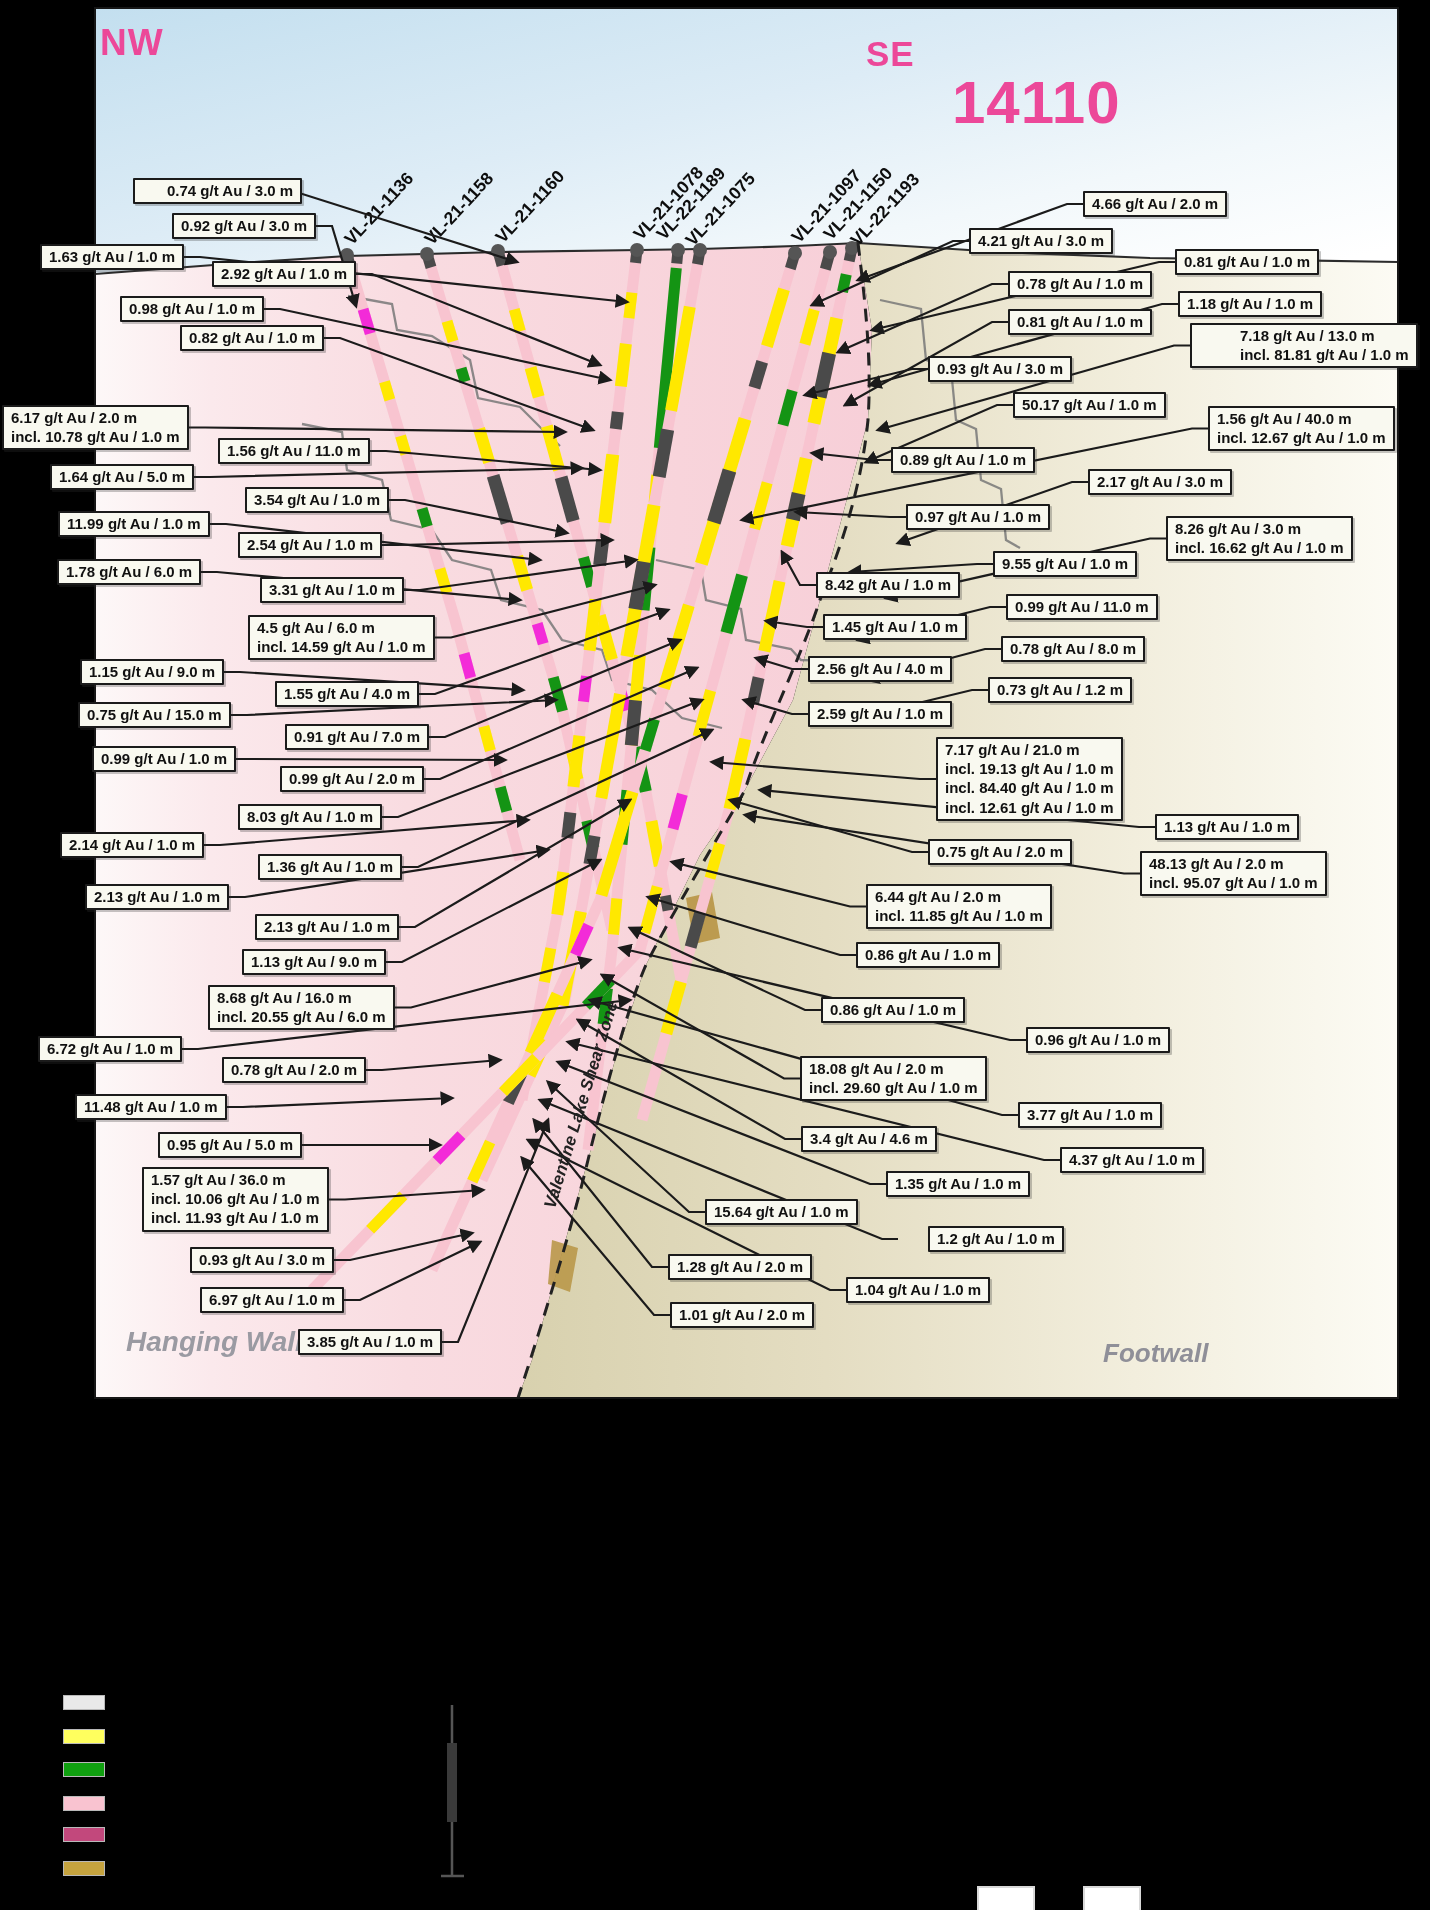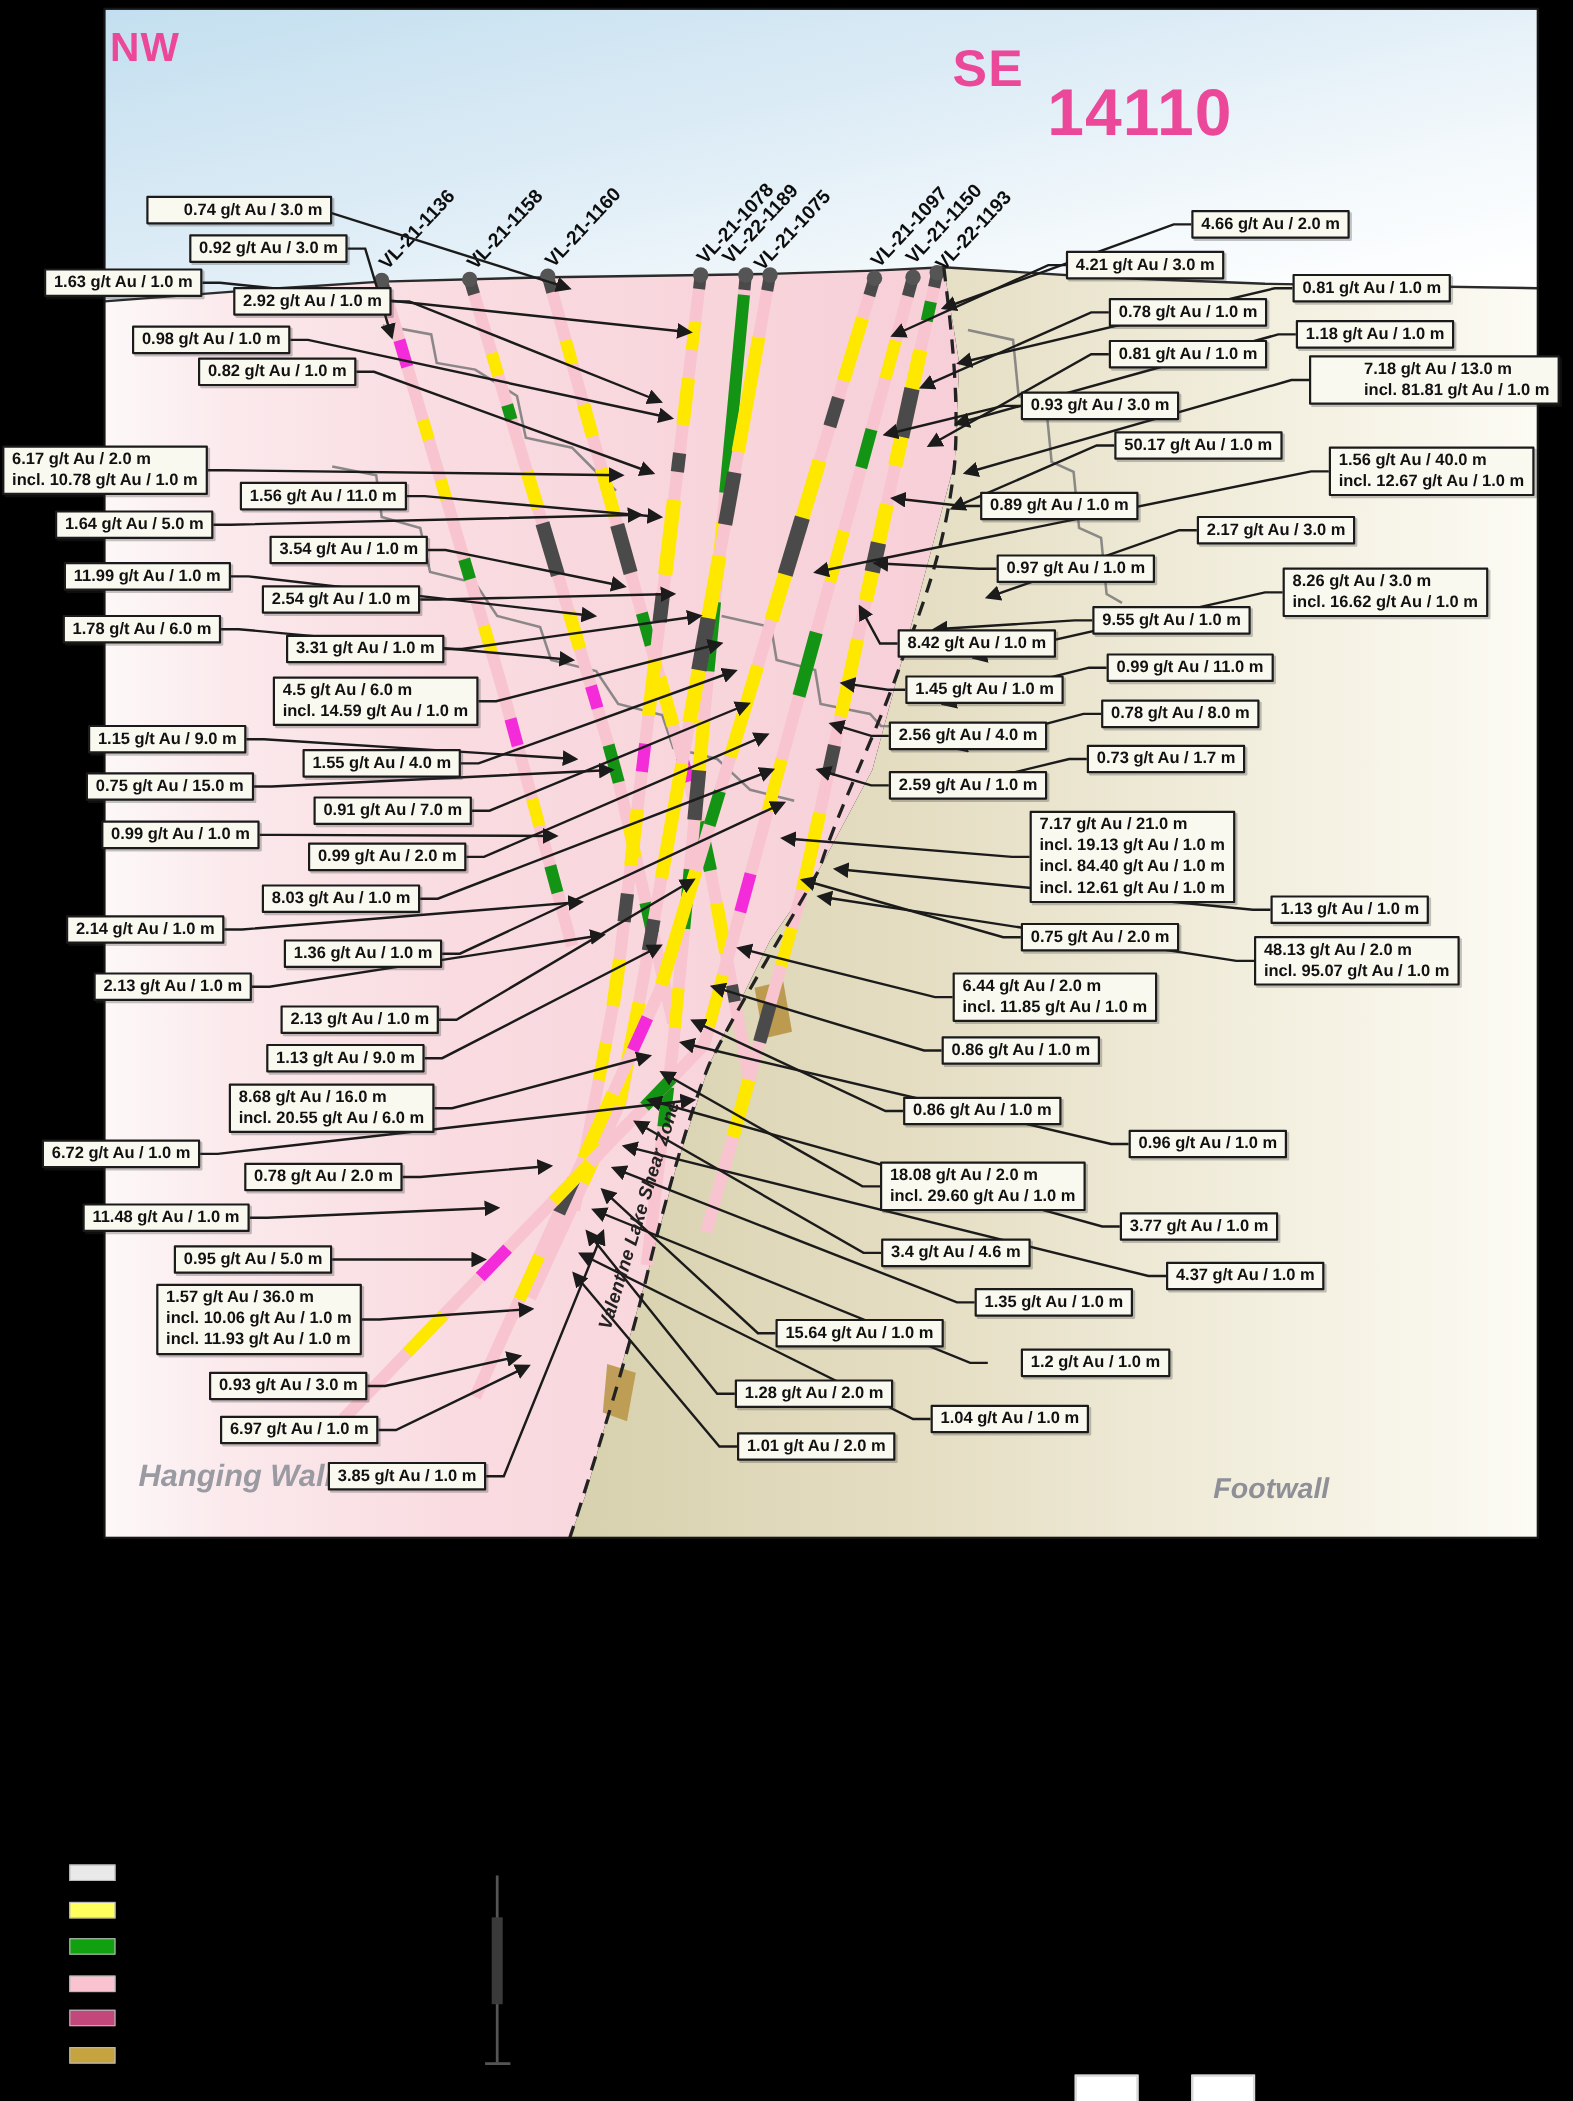--- a/index.html
+++ b/index.html
@@ -1,21 +1,21 @@
 <!DOCTYPE html>
 <html><head>
 <meta charset="utf-8">
 <style>
   html,body{margin:0;padding:0;background:#000;}
   #stage{position:relative;width:1430px;height:1910px;background:#000;overflow:hidden;
          font-family:"Liberation Sans",sans-serif;}
   #scene{position:absolute;left:0;top:0;}
   .lbl{position:absolute;color:#ec4899;}
   .nw{left:100px;top:22px;font-size:37px;font-weight:800;letter-spacing:1px;}
-  .se{left:866px;top:34px;font-size:47px;font-weight:800;letter-spacing:1px;}
+  .se{left:866px;top:34px;font-size:35px;font-weight:800;letter-spacing:1px;}
   .sid{left:952px;top:68px;font-size:60px;font-weight:800;letter-spacing:1px;}
   .hw{left:126px;top:1326px;font-size:28px;font-weight:700;font-style:italic;color:#9a9aa2;}
   .fw{left:1103px;top:1338px;font-size:26px;font-weight:700;font-style:italic;color:#8f8f98;}
   .sz{left:550px;top:1198px;font-size:17px;font-weight:700;font-style:italic;color:#222;
       transform:rotate(-73deg);transform-origin:0 50%;white-space:nowrap;}
   .co{position:absolute;background:#f9f9f0;border:2.5px solid #1b1b1b;border-radius:1px;
       padding:1px 7px 2px;font-weight:bold;font-size:15px;line-height:1.28;color:#111;
       white-space:pre;box-shadow:2px 2px 0 rgba(50,50,50,.28);}
   .swatch{position:absolute;width:40px;height:13px;border:1px solid #b9b9b9;}
   .logo{position:absolute;width:54px;height:24px;background:#fff;border:2px solid #d9d9d9;}
@@ -330,21 +330,21 @@
       <div class="co" style="left: 1088px; top: 469px;">2.17 g/t Au / 3.0 m</div>
       <div class="co" style="left: 906px; top: 504px;">0.97 g/t Au / 1.0 m</div>
       <div class="co" style="left: 1166px; top: 516px;">8.26 g/t Au / 3.0 m
 incl. 16.62 g/t Au / 1.0 m</div>
       <div class="co" style="left: 993px; top: 551px;">9.55 g/t Au / 1.0 m</div>
       <div class="co" style="left: 816px; top: 572px;">8.42 g/t Au / 1.0 m</div>
       <div class="co" style="left: 1006px; top: 594px;">0.99 g/t Au / 11.0 m</div>
       <div class="co" style="left: 823px; top: 614px;">1.45 g/t Au / 1.0 m</div>
       <div class="co" style="left: 1001px; top: 636px;">0.78 g/t Au / 8.0 m</div>
       <div class="co" style="left: 808px; top: 656px;">2.56 g/t Au / 4.0 m</div>
-      <div class="co" style="left: 988px; top: 677px;">0.73 g/t Au / 1.7 m</div>
+      <div class="co" style="left: 988px; top: 677px;">0.73 g/t Au / 1.2 m</div>
       <div class="co" style="left: 808px; top: 701px;">2.59 g/t Au / 1.0 m</div>
       <div class="co" style="left: 936px; top: 737px;">7.17 g/t Au / 21.0 m
 incl. 19.13 g/t Au / 1.0 m
 incl. 84.40 g/t Au / 1.0 m
 incl. 12.61 g/t Au / 1.0 m</div>
       <div class="co" style="left: 1155px; top: 814px;">1.13 g/t Au / 1.0 m</div>
       <div class="co" style="left: 928px; top: 839px;">0.75 g/t Au / 2.0 m</div>
       <div class="co" style="left: 1140px; top: 851px;">48.13 g/t Au / 2.0 m
 incl. 95.07 g/t Au / 1.0 m</div>
       <div class="co" style="left: 866px; top: 884px;">6.44 g/t Au / 2.0 m

